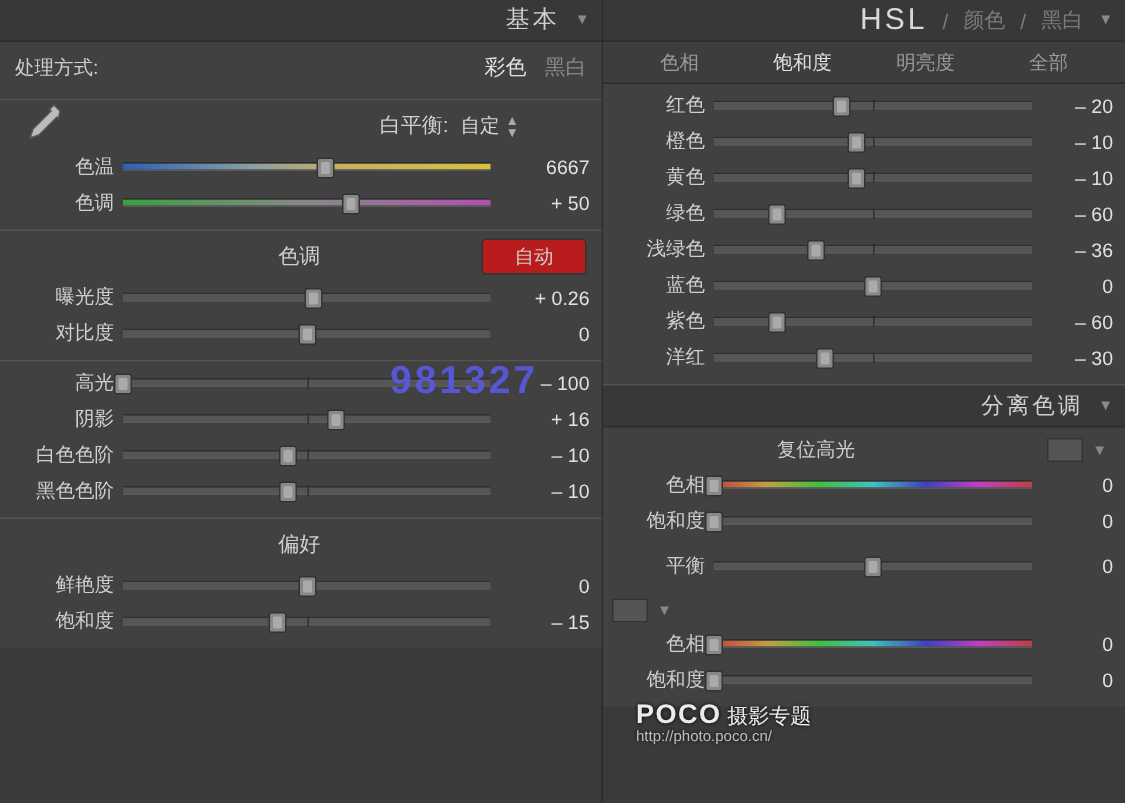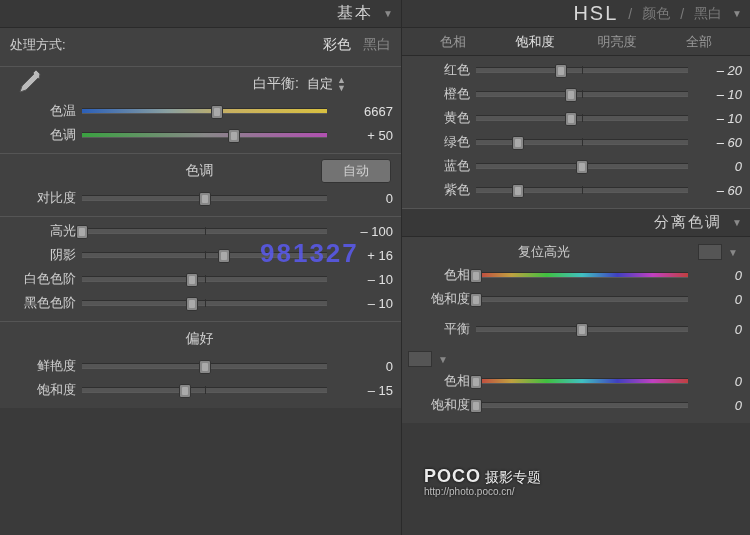--- a/index.html
+++ b/index.html
@@ -50,26 +50,26 @@
   .treatment-row .lbl { font-size: 13px; color: #cfcfcf; }
   .treatment-row .opts { margin-left: auto; display: flex; gap: 12px; font-family: Liberation Serif, serif; }
   .opt { font-size: 14px; color: #888; }
   .opt.active { color: #e0e0e0; }
   .wb-row { gap: 8px; }
   .eyedrop { width: 40px; height: 40px; display:inline-flex; align-items:center; justify-content:center; }
   .wb-label { flex:1; text-align:right; color:#d0d0d0; font-size:14px; }
   .wb-sel { width: 84px; text-align:left; color:#d8d8d8; font-size:13px; display:flex; align-items:center; gap:4px; }
   .wb-sel .arrows { font-size:9px; color:#aaa; line-height:8px; }
   .head-row .headlabel { flex:1; text-align:center; color:#cfcfcf; font-size:14px; }
-  .head-row .auto { width:70px; text-align:center; color:#cfcfcf; background:#737373; border:1px solid #333; border-radius:3px; font-size:13px; padding:2px 0;}
+  .head-row .auto { width:70px; text-align:center; color:#cfcfcf; background:#b91c1c; border:1px solid #333; border-radius:3px; font-size:13px; padding:2px 0;}
   .tabs { display:flex; height:28px; align-items:center; padding:0 10px; gap:0; background:#3d3d3d; border-bottom:1px solid #2a2a2a;}
   .tab { flex:1; text-align:center; font-size:13px; color:#9a9a9a; }
   .tab.active { color:#e0e0e0; }
   .right .label { width:60px; }
-  .right .val { width:48px;font-style:italic; }
+  .right .val { width:48px; }
   .subhead { text-align:center; color:#cfcfcf; font-size:13px; padding:4px 0 2px 0; display:flex; align-items:center; justify-content:center; gap:8px;}
   .radio-dot { width:10px;height:10px;border:1px solid #888;border-radius:50%;margin:0 8px 0 12px; }
   .radio-dot.on::after{content:"";display:block;width:4px;height:4px;background:#cfcfcf;border-radius:50%;margin:2px;}
   .swatch { width:24px;height:16px;background:#555;border:1px solid #333; margin-left:6px;}
   .split-head { display:flex; align-items:center; padding: 4px 12px 2px 0; gap:6px;}
   .split-head .t { flex:1; text-align:center; color:#cfcfcf; font-size:13px; }
   .split-head .tri2 { color:#888; font-size:10px;}
   .watermark-num { position:absolute; left:260px; top:238px; color:#5a5af0; font-size:26px; font-weight:bold; letter-spacing:2px; pointer-events:none; z-index:50; opacity:.85;}
   .watermark-poco { position:absolute; left:424px; top:466px; color:#fff; font-size:14px; pointer-events:none; z-index:50; opacity:.9; text-shadow:0 0 3px #000;}
   .watermark-poco .big{font-weight:bold;font-size:18px;letter-spacing:1px;}
@@ -123,20 +123,28 @@
     </div>
   </div>
 
   <div class="section">
     <div class="head-row">
       <span style="width:68px"></span>
       <span class="headlabel">色调</span>
       <span class="auto">自动</span>
     </div>
     <div class="row">
+      <span class="label">曝光度</span>
+      <div class="slider-track">
+          <span class="mid-tick"></span>
+          <div class="thumb" style="left: 52%;"></div>
+        </div>
+      <span class="val">+ 0.26</span>
+    </div>
+    <div class="row">
       <span class="label">对比度</span>
       <div class="slider-track">
           <span class="mid-tick"></span>
           <div class="thumb" style="left: 50%;"></div>
         </div>
       <span class="val">0</span>
     </div>
   </div>
 
   <div class="section">
@@ -241,34 +249,50 @@
       </div>
     <div class="row">
         <span class="label">绿色</span>
         <div class="slider-track">
           <span class="mid-tick"></span>
           <div class="thumb" style="left: 20%;"></div>
         </div>
         <span class="val">– 60</span>
       </div>
     <div class="row">
+        <span class="label">浅绿色</span>
+        <div class="slider-track">
+          <span class="mid-tick"></span>
+          <div class="thumb" style="left: 32%;"></div>
+        </div>
+        <span class="val">– 36</span>
+      </div>
+    <div class="row">
         <span class="label">蓝色</span>
         <div class="slider-track">
           <span class="mid-tick"></span>
           <div class="thumb" style="left: 50%;"></div>
         </div>
         <span class="val">0</span>
       </div>
     <div class="row">
         <span class="label">紫色</span>
         <div class="slider-track">
           <span class="mid-tick"></span>
           <div class="thumb" style="left: 20%;"></div>
         </div>
         <span class="val">– 60</span>
+      </div>
+    <div class="row">
+        <span class="label">洋红</span>
+        <div class="slider-track">
+          <span class="mid-tick"></span>
+          <div class="thumb" style="left: 35%;"></div>
+        </div>
+        <span class="val">– 30</span>
       </div>
   </div>
 
   <div class="panel-header">
     <span class="title" style="font-size:15px">分离色调</span>
     <span class="tri">▼</span>
   </div>
   <div class="section" style="border-bottom:none">
     <div class="split-head">
       <span class="t">复位高光</span>

